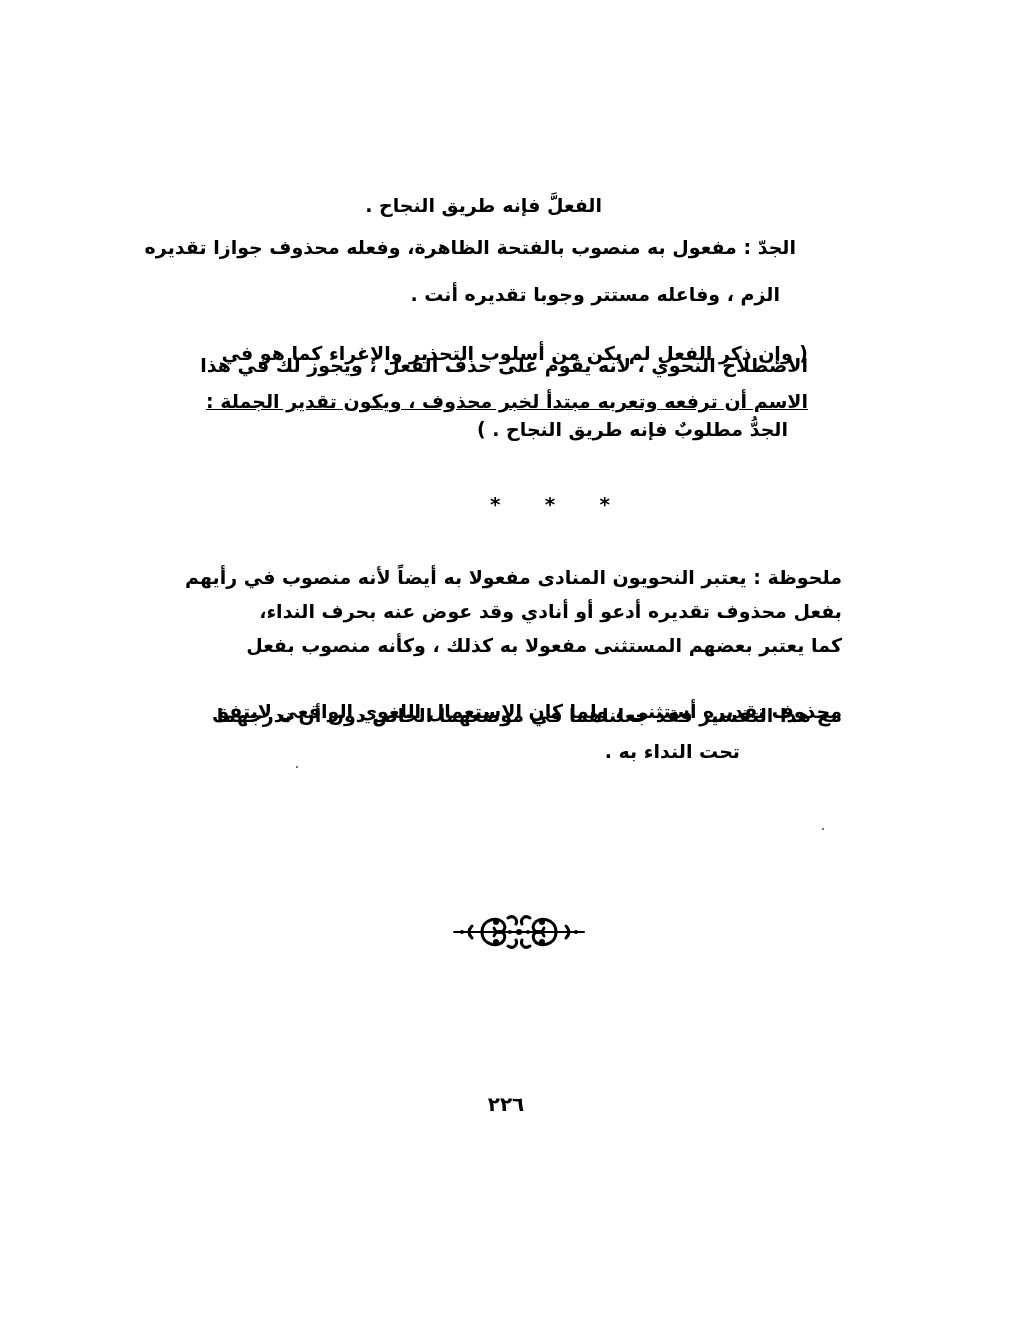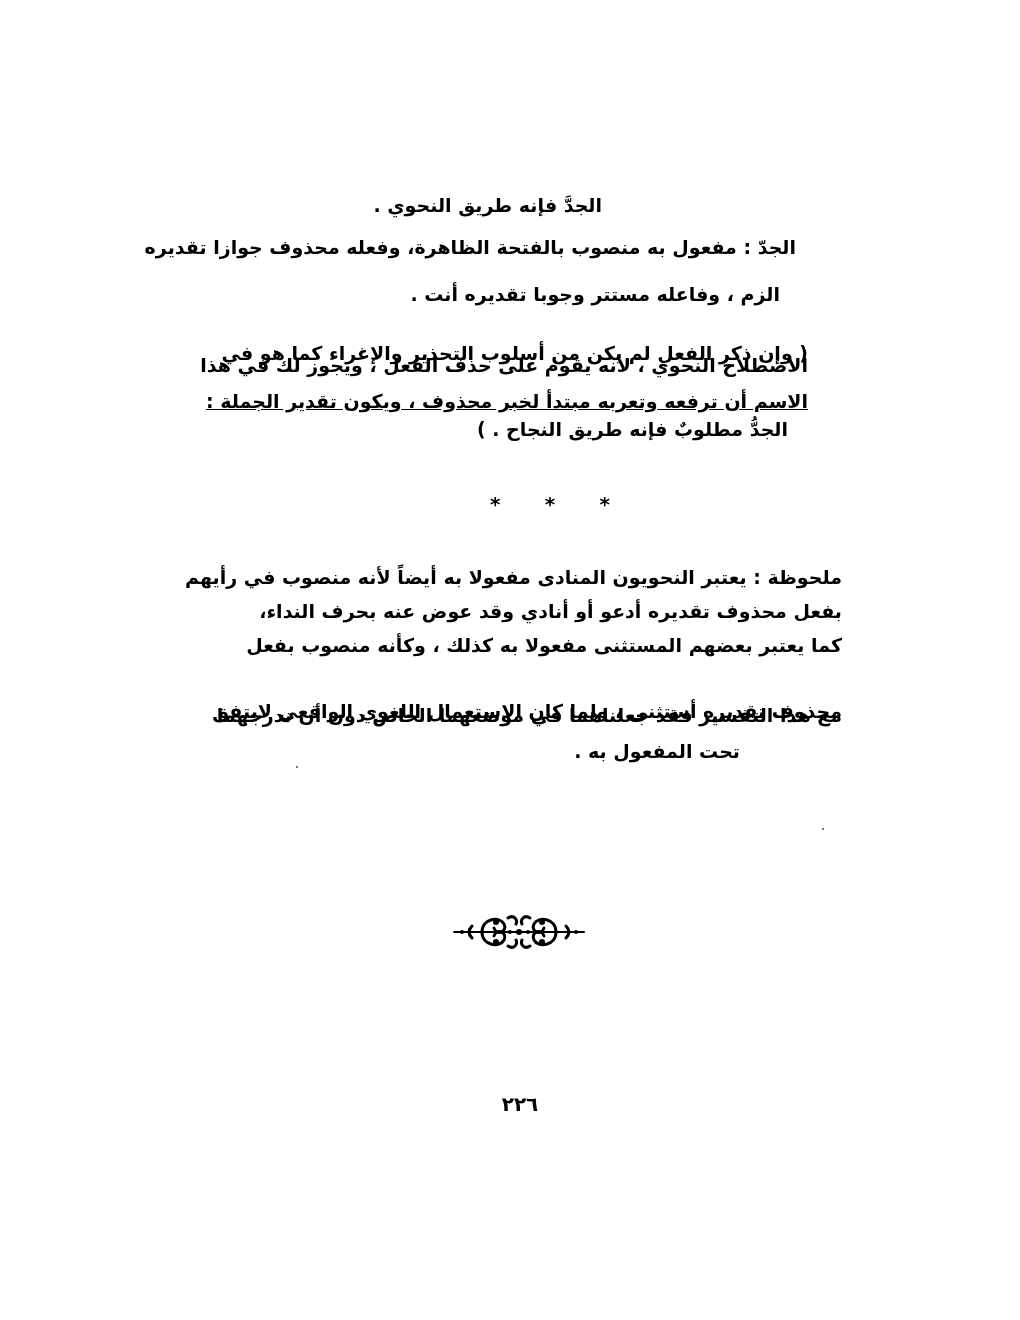--- a/index.html
+++ b/index.html
@@ -52,61 +52,61 @@
 
     .ornament {
       position: absolute;
       left: 452px;
       top: 910px;
       width: 134px;
       height: 44px;
     }
     .page-number {
       position: absolute;
-      left: 490px;
+      left: 476px;
       top: 1092px;
       width: 60px;
       text-align: center;
       font-size: 20px;
       font-weight: bold;
       direction: rtl;
     }
     .speck {
       position: absolute;
       width: 2px;
       height: 2px;
       background: #777;
     }
   </style>
 </head>
 <body>
 
 <div>
 
-  <div class="line heading-line">الجدَّ فإنه طريق النحوي .</div>
+  <div class="line heading-line">الفعلَّ فإنه طريق النجاح .</div>
   <div class="line l1">الجدّ : مفعول به منصوب بالفتحة الظاهرة، وفعله محذوف جوازا تقديره</div>
   <div class="line l2">الزم ، وفاعله مستتر وجوبا تقديره أنت .</div>
 
   <div class="line p1">( وإن ذكر الفعل لم يكن من أسلوب التحذير والإغراء كما هو في</div>
   <div class="line p2">الاصطلاح النحوي ، لأنه يقوم على حذف الفعل ، ويجوز لك في هذا</div>
   <div class="line p3">الاسم أن ترفعه وتعربه مبتدأ لخبر محذوف ، ويكون تقدير الجملة :</div>
   <div class="line p4">الجدُّ مطلوبٌ فإنه طريق النجاح . )</div>
 
   <div class="stars">
     <span>*</span>
     <span>*</span>
     <span>*</span>
   </div>
 
   <div class="line n1">ملحوظة : يعتبر النحويون المنادى مفعولا به أيضاً لأنه منصوب في رأيهم</div>
   <div class="line n2">بفعل محذوف تقديره أدعو أو أنادي وقد عوض عنه بحرف النداء،</div>
   <div class="line n3">كما يعتبر بعضهم المستثنى مفعولا به كذلك ، وكأنه منصوب بفعل</div>
   <div class="line n4">محذوف تقديره أستثنى ، ولما كان الاستعمال اللغوي الواقعي لايتفق</div>
   <div class="line n5">مع هذا التفسير فقد جعلناهما في موضعهما الخاص دون أن ندرجهما</div>
-  <div class="line n6">تحت المفعول به .</div>
+  <div class="line n6">تحت النداء به .</div>
 
   <span class="speck" style="left:296px; top:766px;"></span>
   <span class="speck" style="left:822px; top:828px;"></span>
 
   <div class="ornament">
     <svg width="134" height="44" viewBox="0 0 134 44" xmlns="http://www.w3.org/2000/svg">
       <g fill="none" stroke="#000" stroke-width="3" stroke-linecap="round">
         <line x1="2" y1="22" x2="132" y2="22" stroke-width="2"></line>
         <path d="M30 22 C30 8, 48 6, 52 14 C56 22, 44 26, 42 18"></path>
         <path d="M30 22 C30 36, 48 38, 52 30 C56 22, 44 18, 42 26"></path>

